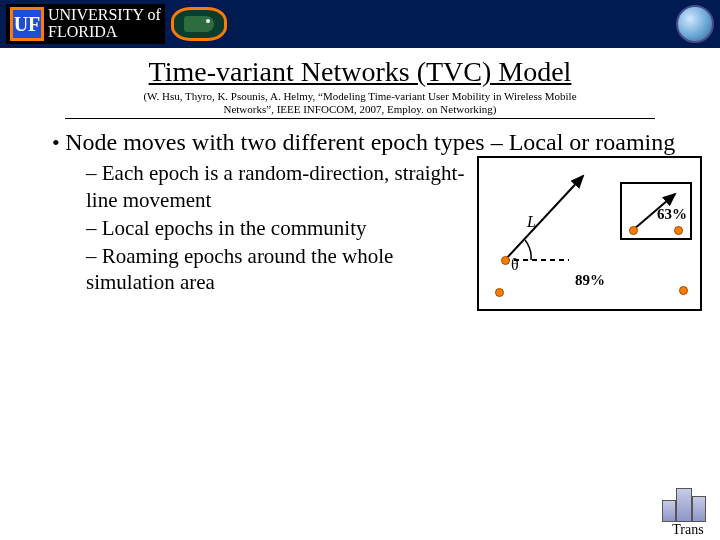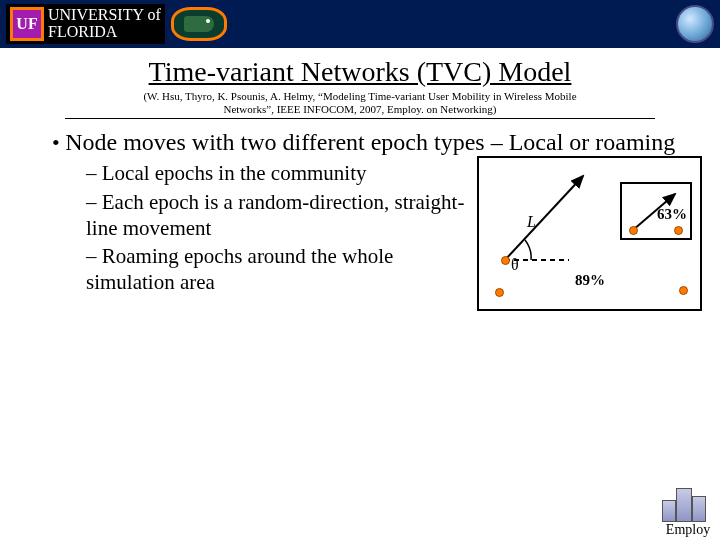--- a/index.html
+++ b/index.html
@@ -25,26 +25,26 @@
   .uf-logo {
     background: #000;
     height: 40px;
     display: flex;
     align-items: center;
     padding: 0 4px;
   }
   .uf-block {
     width: 34px;
     height: 34px;
-    background: #a21caf;
+    background: #1d4ed8;
     border: 3px solid #ff7a00;
     color: #fff;
     font-family: Georgia, serif;
     font-weight: bold;
-    font-size: 16px;
+    font-size: 20px;
     display: flex;
     align-items: center;
     justify-content: center;
   }
   .uf-text {
     color: #fff;
     font-family: Georgia, serif;
     font-size: 16px;
     line-height: 1.05;
     margin-left: 4px;
@@ -204,22 +204,22 @@
 <div class="citation">
   <div>(W. Hsu, Thyro, K. Psounis, A. Helmy, “Modeling Time-variant User Mobility in Wireless Mobile</div>
   <div class="hr">Networks”, IEEE INFOCOM, 2007, Employ. on Networking)</div>
 </div>
 
 <ul class="top">
   <li>
     <span>Node moves with two different epoch types – Local or roaming</span>
     <div class="row2">
       <ul class="sub">
+        <li>Each epoch is a random-direction, straight-line movement</li>
         <li>Local epochs in the community</li>
-        <li>Each epoch is a random-direction, straight-line movement</li>
         <li>Roaming epochs around the whole simulation area</li>
       </ul>
       <div class="diagram-box">
         <div class="outer-rect">
           <div class="inner-rect"></div>
           <svg class="lines">
             <defs>
               <marker id="ah" markerWidth="8" markerHeight="8" refX="6" refY="3" orient="auto">
                 <path d="M0,0 L7,3 L0,6 Z" fill="#000"></path>
               </marker>
@@ -243,14 +243,14 @@
     </div>
   </li>
 </ul>
 
 <div class="employ">
   <div class="bldg-wrap">
     <div class="bldg" style="left:2px; width:14px; height:22px;"></div>
     <div class="bldg" style="left:16px; width:16px; height:34px;"></div>
     <div class="bldg" style="left:32px; width:14px; height:26px;"></div>
   </div>
-  <div>Employ</div>
+  <div>Trans</div>
 </div>
 
 </body></html>

